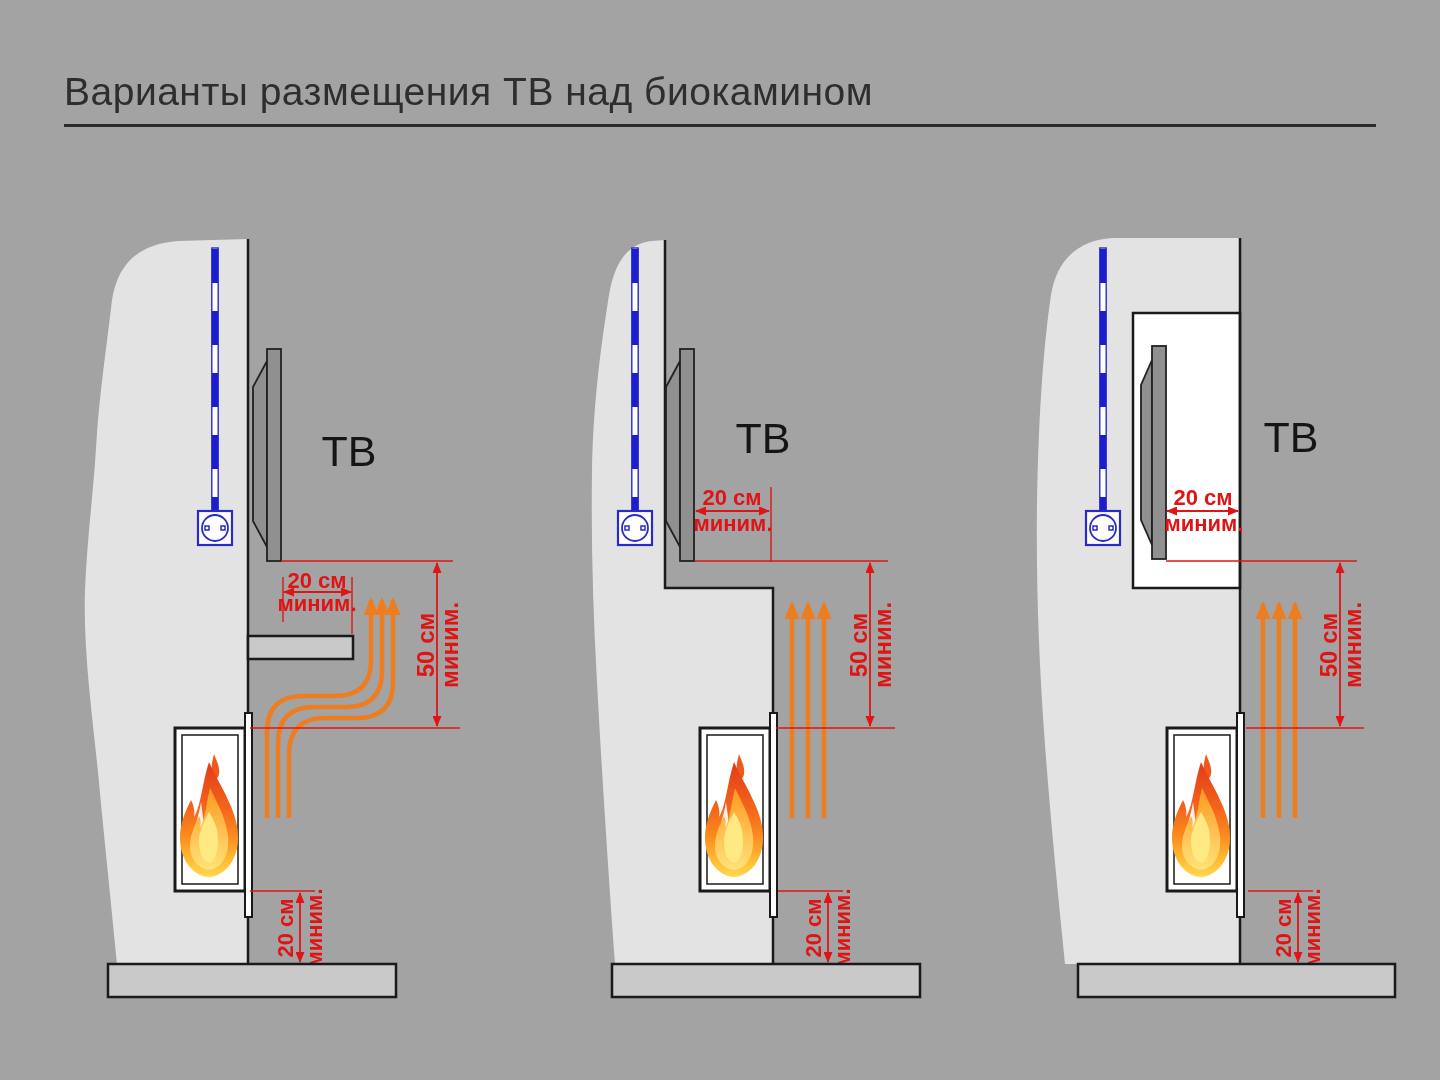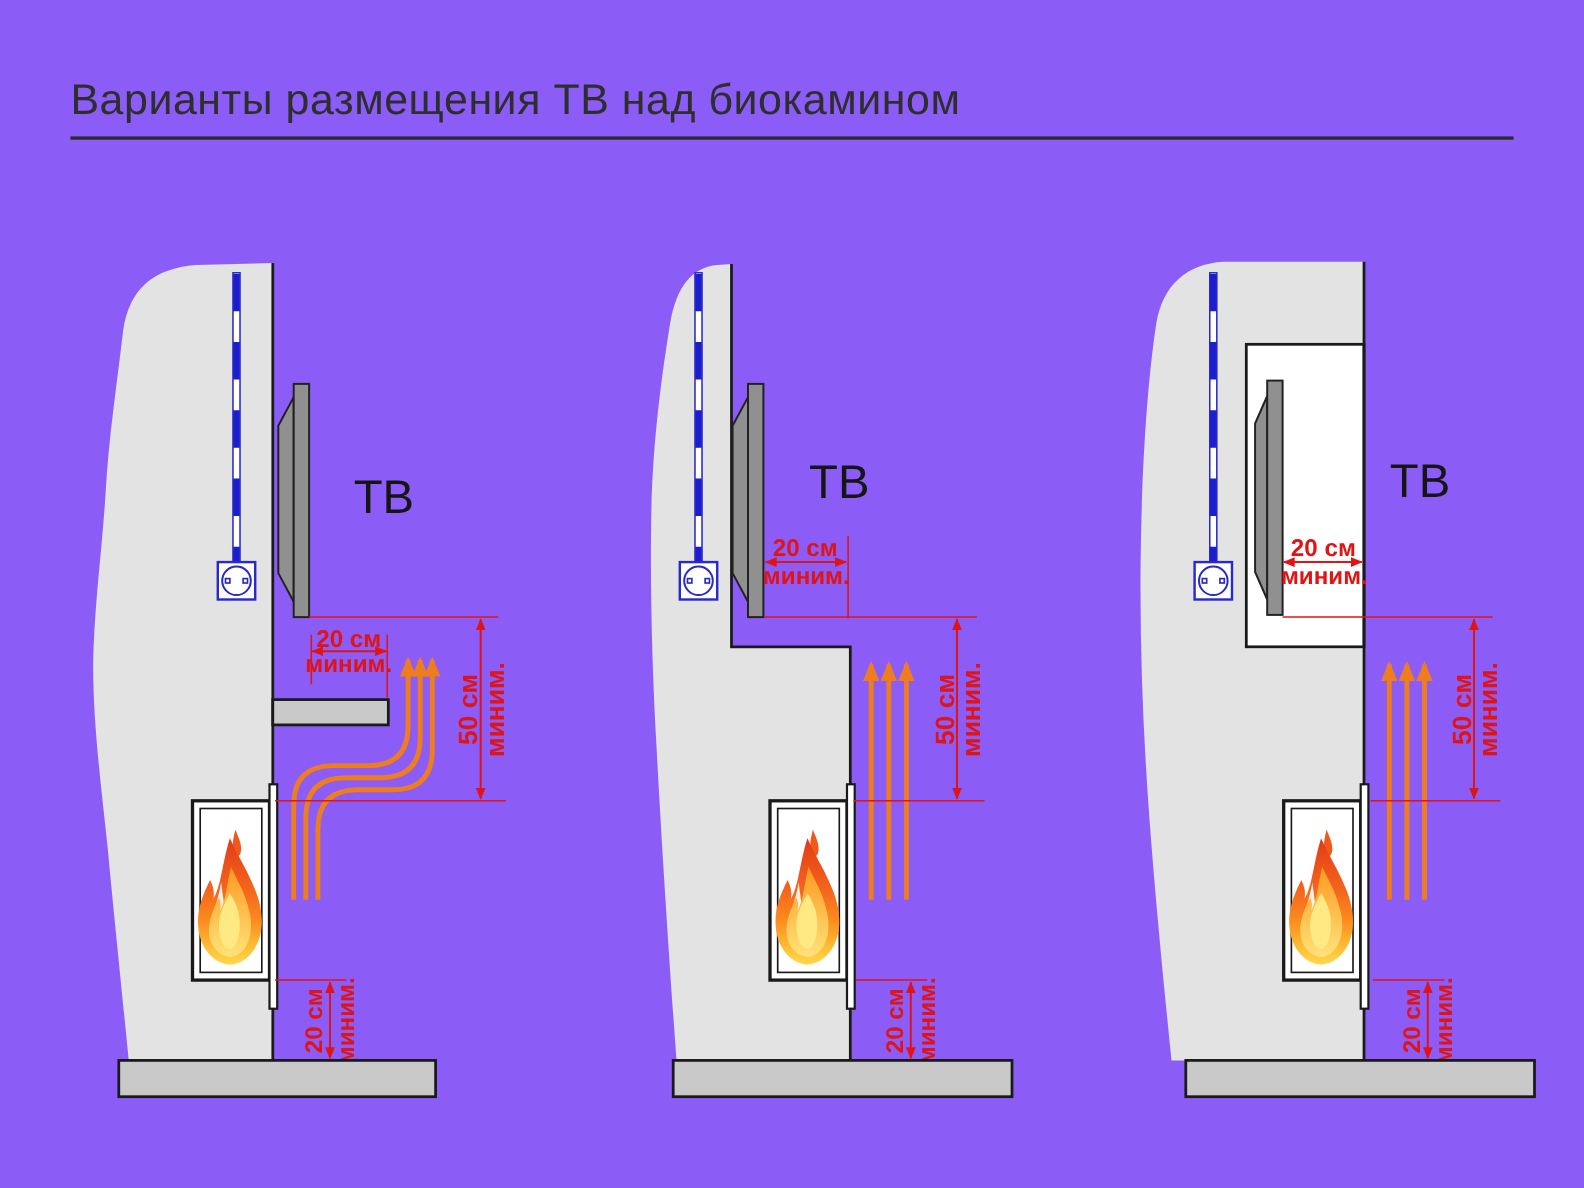--- a/index.html
+++ b/index.html
@@ -1,16 +1,16 @@
 <!DOCTYPE html>
 <html><head>
 <meta charset="utf-8">
 <style>
   html,body{margin:0;padding:0;background:#ffffff;}
-  .page{position:relative;width:1440px;height:1080px;background:#8b5cf6;overflow:hidden;
+  .page{position:relative;width:1440px;height:1080px;background:#a3a3a3;overflow:hidden;
         font-family:"Liberation Sans", sans-serif;}
   .title{position:absolute;left:64px;top:70px;width:1312px;
          font-size:39px;font-weight:400;color:#2e2e2e;letter-spacing:0.5px;
          padding-bottom:10px;border-bottom:3px solid #2b2b2b;}
   svg{position:absolute;left:0;top:0;}
   .dimtxt{font-family:"Liberation Sans",sans-serif;font-weight:bold;font-size:22px;fill:#e01414;}
   .dimtxt50{font-family:"Liberation Sans",sans-serif;font-weight:bold;font-size:24px;fill:#e01414;}
   .tvtxt{font-family:"Liberation Sans",sans-serif;font-weight:400;font-size:43px;fill:#151515;}
   .redline{stroke:#e01414;stroke-width:1.4;fill:none;}
   .reddim{stroke:#e01414;stroke-width:1.8;fill:none;}

